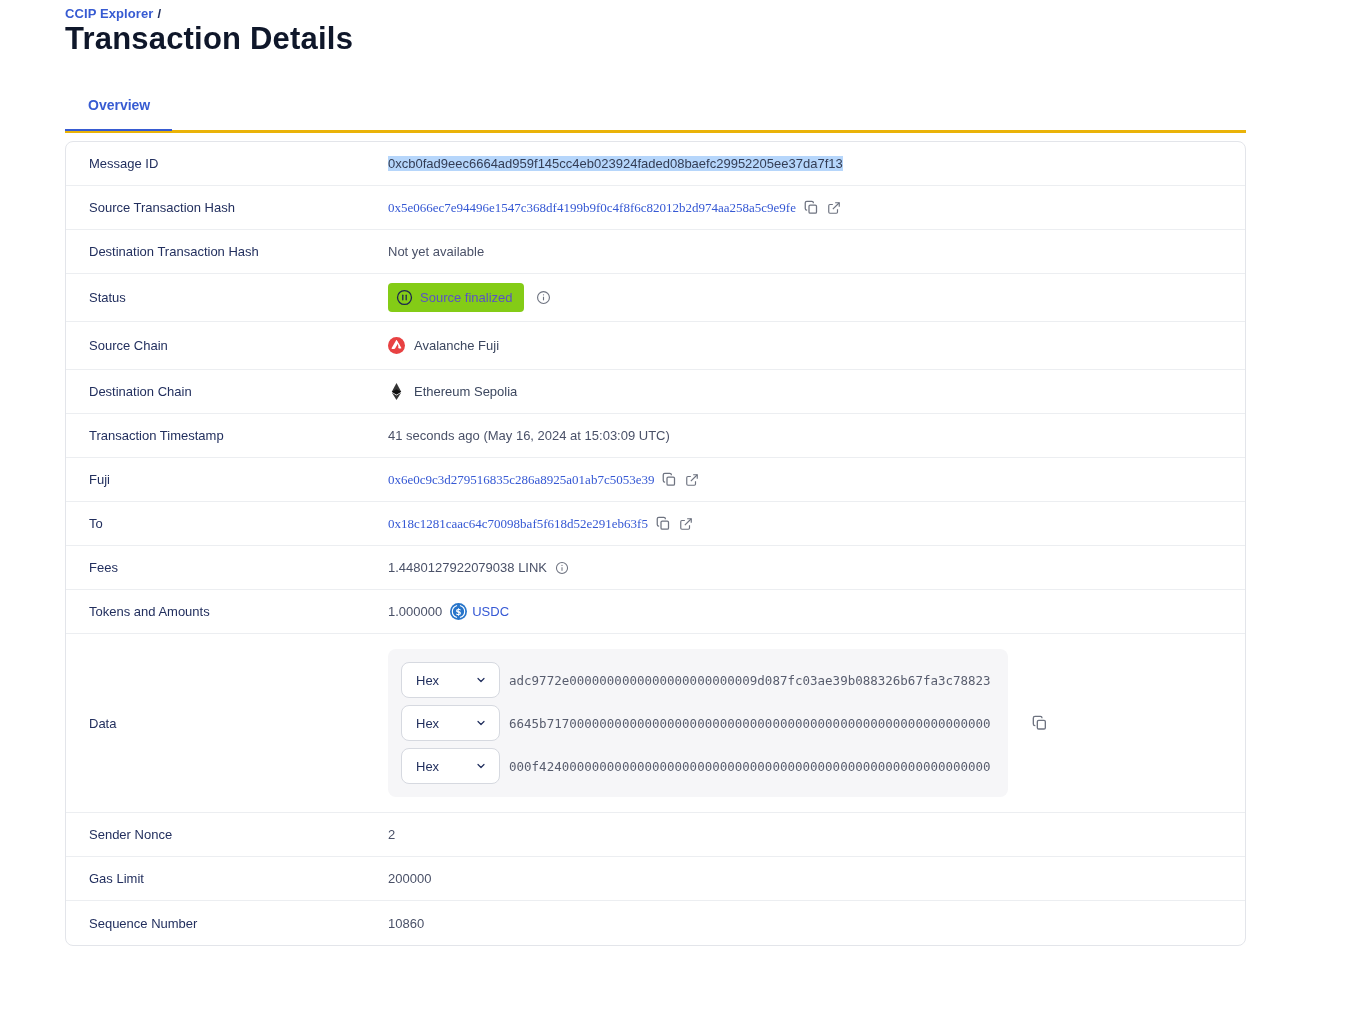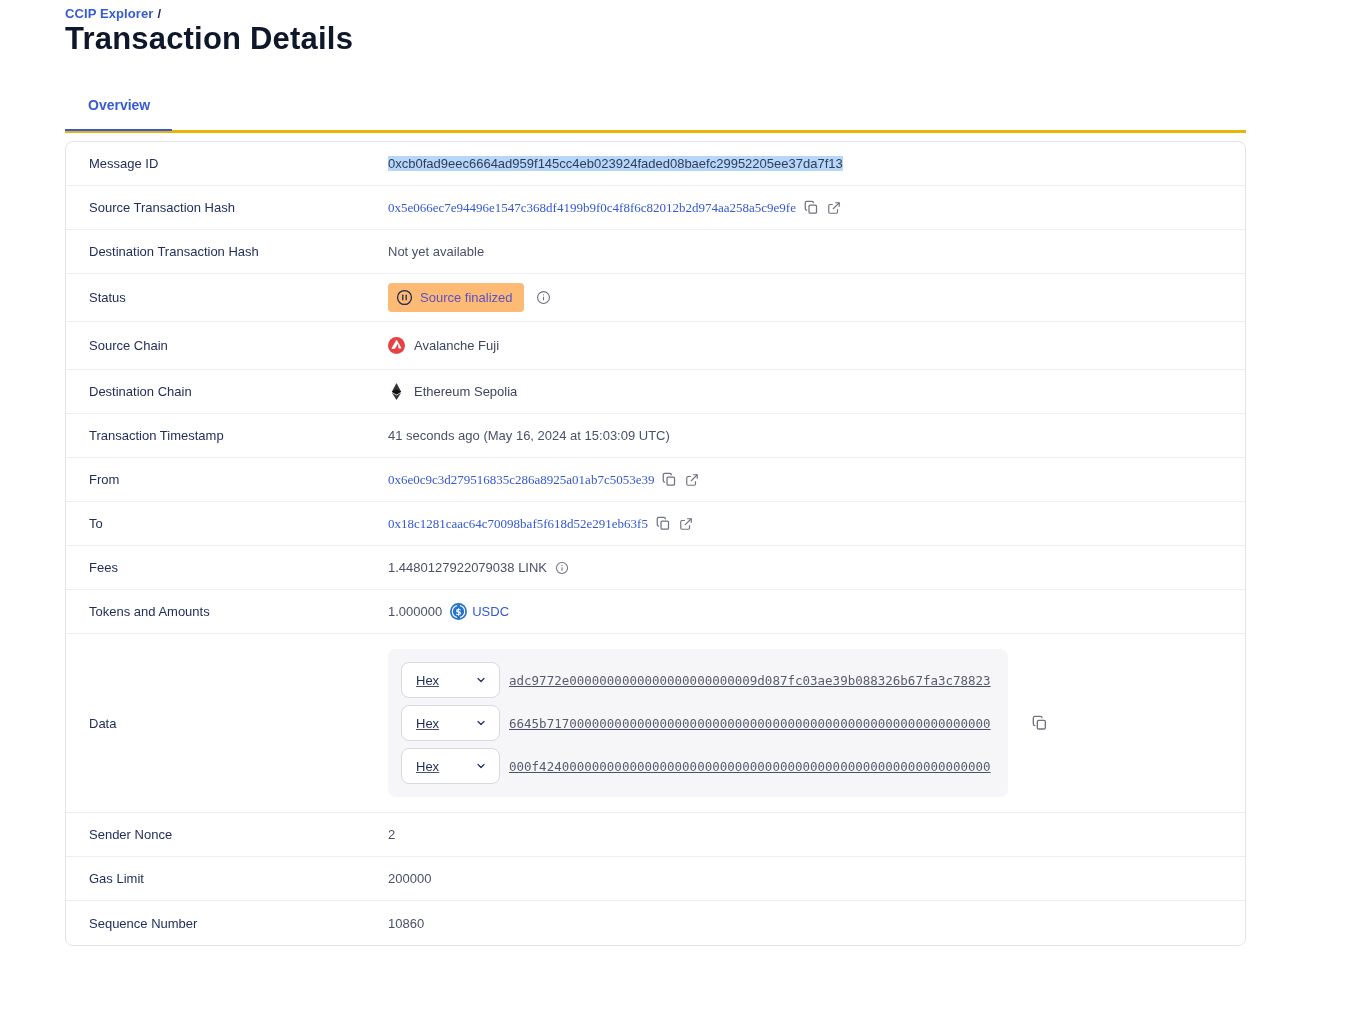--- a/index.html
+++ b/index.html
@@ -31,32 +31,32 @@
 
   .hl { background: #b6d6fb; color: #333d55; }
 
   a.link { color: #3558d4; text-decoration: none; cursor: pointer; font-family: Liberation Serif, serif; }
 
   .icon-btn { display: inline-flex; align-items: center; justify-content: center; background: none; border: none; cursor: pointer; color: #6e7380; padding: 0; }
   .icon-btn svg { display: block; }
   .info { color: #6e7380; display: inline-flex; }
 
   
-  .badge { display: inline-flex; align-items: center; gap: 7px; background: #fdba74; color: #5a52c5; border-radius: 4px; padding: 6px 11px 6px 8px; font-size: 13px; font-weight: 500; }
+  .badge { display: inline-flex; align-items: center; gap: 7px; background: #84cc16; color: #5a52c5; border-radius: 4px; padding: 6px 11px 6px 8px; font-size: 13px; font-weight: 500; }
   .badge svg { display: block; }
 
   .chain { display: inline-flex; align-items: center; gap: 9px; color: #3c475f; }
 
   
   .amount { color: #4a5168; }
   .token-link { display: inline-flex; align-items: center; gap: 5px; color: #3558d4; text-decoration: none; cursor: pointer; font-weight: 500; }
 
   
   .row-data { align-items: center; padding: 15px 0; }
-  .data-wrap { display: flex; align-items: center; text-decoration: underline; }
+  .data-wrap { display: flex; align-items: center; }
   .data-box { background: #f6f6f8; border-radius: 8px; padding: 13px; width: 620px; display: flex; flex-direction: column; gap: 7px; }
   .hex-line { display: flex; align-items: center; gap: 9px; }
   .hex-select { width: 99px; height: 36px; background: #fff; border: 1px solid #d6d9e0; border-radius: 8px; display: inline-flex; align-items: center; justify-content: space-between; padding: 0 12px 0 14px; font-size: 13px; font-weight: 500; color: #1f2d5c; cursor: pointer; }
   .hex-text { font-family: "DejaVu Sans Mono", "Liberation Mono", monospace; font-size: 12.5px; color: #585d6e; white-space: nowrap; }
   .data-copy { margin-left: 16px; }
 </style>
 </head>
 <body>
 
 <div class="page">
@@ -163,21 +163,21 @@
     </div>
 
     <div class="row">
       <div class="row-label">Transaction Timestamp</div>
       <div class="row-value">
         <span>41 seconds ago (May 16, 2024 at 15:03:09 UTC)</span>
       </div>
     </div>
 
     <div class="row">
-      <div class="row-label">From</div>
+      <div class="row-label">Fuji</div>
       <div class="row-value">
         <a class="link">0x6e0c9c3d279516835c286a8925a01ab7c5053e39</a>
         <button class="icon-btn">
           <svg width="15" height="15" viewBox="0 0 24 24" fill="none" stroke="currentColor" stroke-width="2">
               <rect x="8" y="8" width="12" height="13" rx="2"></rect>
               <path d="M5 16H4.5A2.5 2.5 0 0 1 2 13.5v-9A2.5 2.5 0 0 1 4.5 2h8A2.5 2.5 0 0 1 15 4.5V5"></path>
             </svg>
         </button>
         <button class="icon-btn">
           <svg width="14" height="14" viewBox="0 0 24 24" fill="none" stroke="currentColor" stroke-width="2">

